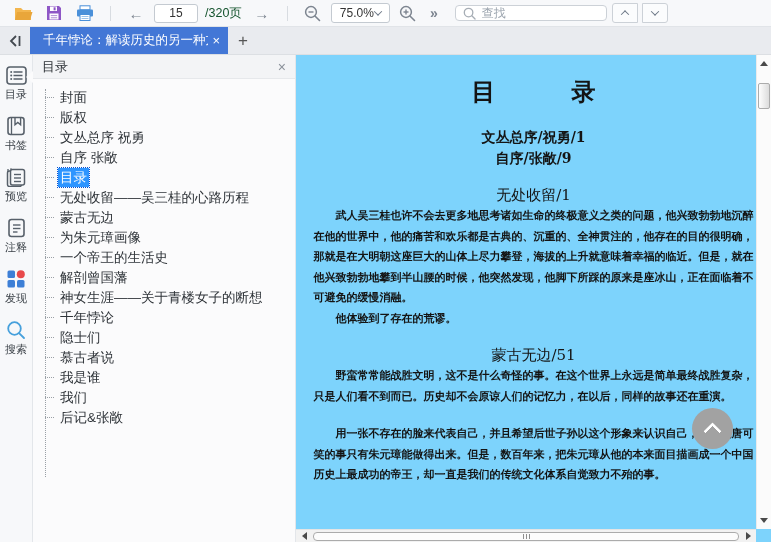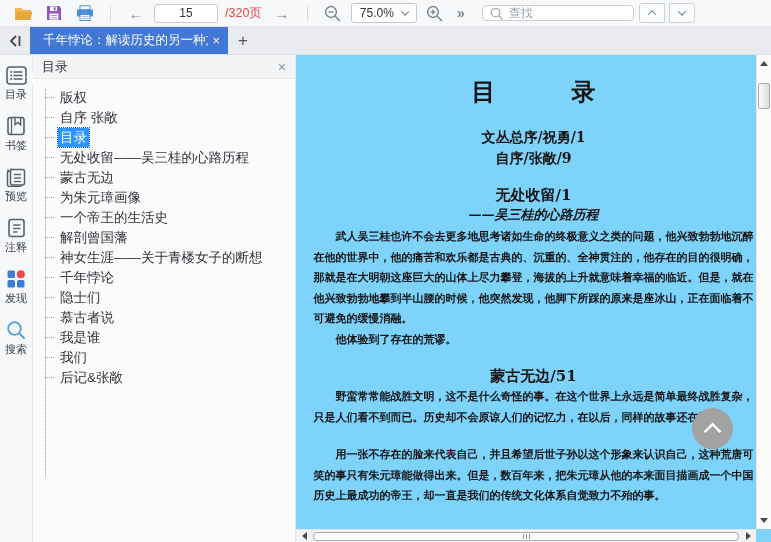--- a/index.html
+++ b/index.html
@@ -4,23 +4,23 @@
 <style>
   * { margin:0; padding:0; box-sizing:border-box; }
   html,body { width:771px; height:542px; overflow:hidden; font-family:"Liberation Sans", sans-serif; background:#fff; }
   .app { position:relative; width:771px; height:542px; background:#fff; }
 
   
   .toolbar { height:27px; background:#f7f8fa; border-bottom:1px solid #e1e4e8; display:flex; align-items:center; padding:0 10px; gap:5px; }
   .tbtn { display:flex; align-items:center; justify-content:center; width:26px; height:22px; cursor:pointer; }
   .vsep { width:1px; height:15px; background:#d8dce1; margin:0 7px; }
   .arrow-glyph { font-size:15px; color:#7d8590; line-height:1; }
-  .page-input { width:64px; height:19px; border:1px solid #c4cad1; border-radius:3px; text-align:center; font-size:12px; color:#333; background:#fff; outline:none; }
-  .page-total { font-size:12.5px; color:#ef4444; margin:0 2px; }
-  .zoom-combo { display:flex; align-items:center; gap:8px; border:1px solid #c4cad1; border-radius:3px; height:20px; padding:0 8px; font-size:12px; color:#333; background:#fff; cursor:pointer; }
+  .page-input { width:44px; height:19px; border:1px solid #c4cad1; border-radius:3px; text-align:center; font-size:12px; color:#333; background:#fff; outline:none; }
+  .page-total { font-size:12.5px; color:#14532d; margin:0 2px; }
+  .zoom-combo { display:flex; align-items:center; gap:1px; border:1px solid #c4cad1; border-radius:3px; height:20px; padding:0 8px; font-size:12px; color:#333; background:#fff; cursor:pointer; }
   .chev { display:inline-block; width:6px; height:6px; border-right:1.4px solid #6b7685; border-bottom:1.4px solid #6b7685; }
   .chev.down { transform:rotate(45deg) translate(-1px,-1px); }
   .chev.up { transform:rotate(-135deg) translate(-1px,-1px); }
   .more-glyph { font-size:14px; color:#7d8590; font-weight:bold; margin:0 4px; }
   .searchbox { display:flex; align-items:center; gap:6px; border:1px solid #ccd1d7; border-radius:4px; height:16px; padding:0 7px; background:#fff; width:152px; margin-left:8px; }
   .searchbox input { border:none; outline:none; font-size:12px; color:#333; width:110px; background:transparent; }
   .searchbox input::placeholder { color:#9aa3ad; }
   .navbtn { width:26px; height:20px; border:1px solid #ccd1d7; background:#fbfcfd; display:flex; align-items:center; justify-content:center; cursor:pointer; }
   .navbtn.first { border-radius:3px 0 0 3px; }
   .navbtn.last { border-radius:0 3px 3px 0; margin-left:-1px; }
@@ -52,21 +52,21 @@
   .toc-list li::before { content:""; width:9px; border-top:1px dotted #9aa0a6; margin:0 4px 0 3px; flex:none; }
   .toc-list li span { padding:0 2px; }
   .toc-list li.selected span { background:#2e95ff; color:#fff; outline:1px dotted #0a4fd0; }
 
   
   .viewer { flex:1; position:relative; background:#7dd3fc; overflow:hidden; }
   .doc { width:440px; margin:0 auto; padding-top:21px; font-family:"DejaVu Serif", serif; color:#141414; }
   .doc-title { font-size:24px; font-weight:bold; text-align:center; letter-spacing:26px; text-indent:26px; margin-bottom:19px; }
   .front { text-align:center; font-weight:bold; font-size:14px; line-height:21px; }
   .section { margin-top:17px; }
-  .sec-h { text-align:center; font-weight:bold; font-size:15px; margin-bottom:1px; }
+  .sec-h { text-align:center; font-weight:normal; font-size:15px; margin-bottom:1px; }
   .sec-sub { text-align:center; font-style:italic; font-weight:bold; font-size:13px; margin-bottom:3px; }
   .sec-p { font-size:11px; line-height:20.5px; text-align:justify; text-indent:2em; font-weight:600; }
 
   
   .backtop { position:absolute; right:38px; bottom:93px; width:41px; height:41px; border-radius:50%; background:#a2a2a2; display:flex; align-items:center; justify-content:center; cursor:pointer; }
   .backtop .chevbig { width:13px; height:13px; border-right:3px solid #fff; border-bottom:3px solid #fff; transform:rotate(-135deg) translate(-2px,-2px); border-radius:1px; }
 
   
   .vscroll { position:absolute; right:0; top:0; bottom:13px; width:15px; background:#fbfbfb; border-left:1px solid #ebebeb; }
   .vs-arrow { position:absolute; left:0; width:100%; height:13px; display:flex; align-items:center; justify-content:center; cursor:pointer; }
@@ -233,21 +233,27 @@
       </div>
     </div>
 
     <div class="tocpanel">
       <div class="toc-head">
         <span>目录</span>
         <span class="toc-close">×</span>
       </div>
       <ul class="toc-list">
         <li>
+            <span>封面</span>
+          </li>
+        <li>
             <span>版权</span>
+          </li>
+        <li>
+            <span>文丛总序 祝勇</span>
           </li>
         <li>
             <span>自序 张敞</span>
           </li>
         <li class="selected">
             <span>目录</span>
           </li>
         <li>
             <span>无处收留——吴三桂的心路历程</span>
           </li>
@@ -288,21 +294,20 @@
     </div>
 
     <div class="viewer">
       <div class="doc">
         <div class="doc-title">目　录</div>
         <div class="front">文丛总序/祝勇/1</div>
         <div class="front">自序/张敞/9</div>
 
         <div class="section">
           <div class="sec-h">无处收留/1</div>
-          <div class="sec-sub">——吴三桂的心路历程</div>
           <div class="sec-p">武人吴三桂也许不会去更多地思考诸如生命的终极意义之类的问题，他兴致勃勃地沉醉在他的世界中，他的痛苦和欢乐都是古典的、沉重的、全神贯注的，他存在的目的很明确，那就是在大明朝这座巨大的山体上尽力攀登，海拔的上升就意味着幸福的临近。但是，就在他兴致勃勃地攀到半山腰的时候，他突然发现，他脚下所踩的原来是座冰山，正在面临着不可避免的缓慢消融。</div>
           <div class="sec-p">他体验到了存在的荒谬。</div>
         </div>
 
         <div class="section">
           <div class="sec-h">蒙古无边/51</div>
           <div class="sec-p">野蛮常常能战胜文明，这不是什么奇怪的事。在这个世界上永远是简单最终战胜复杂，只是人们看不到而已。历史却不会原谅人们的记忆力，在以后，同样的故事还在重演。</div>
         </div>
 
         <div class="section">

